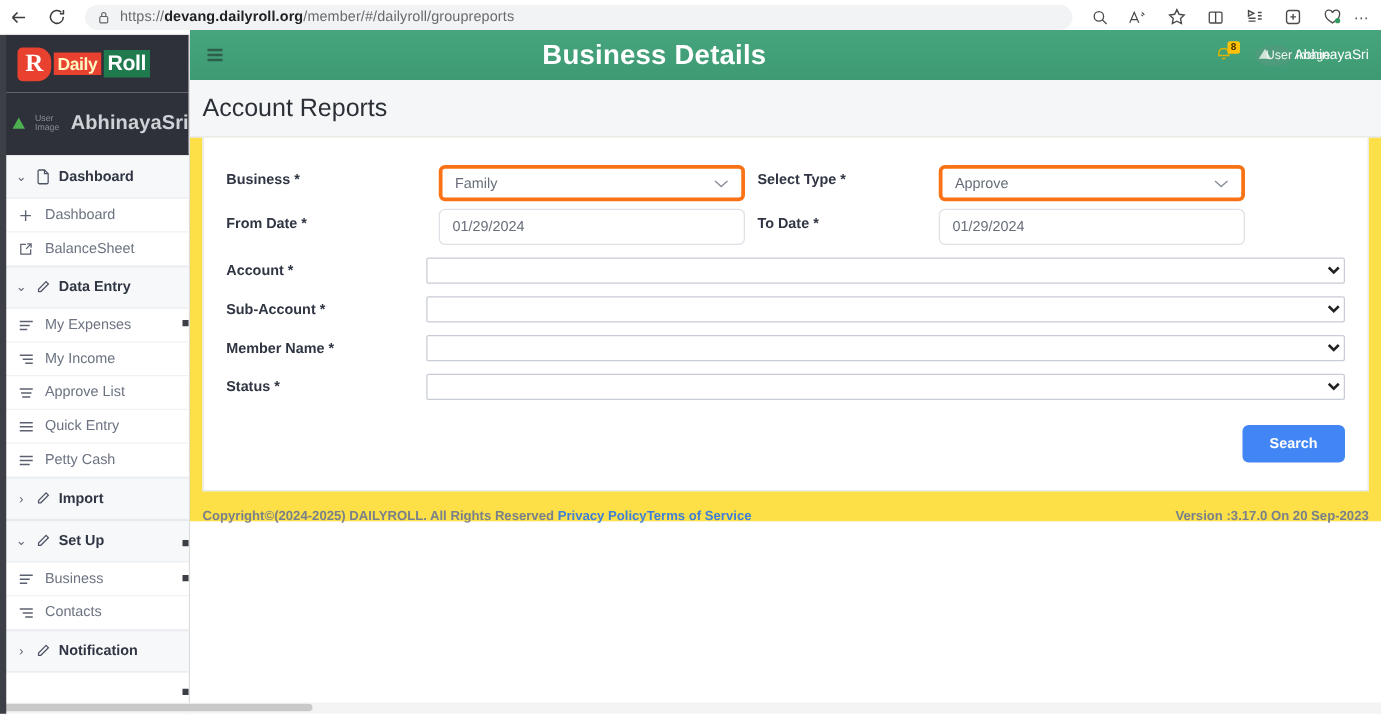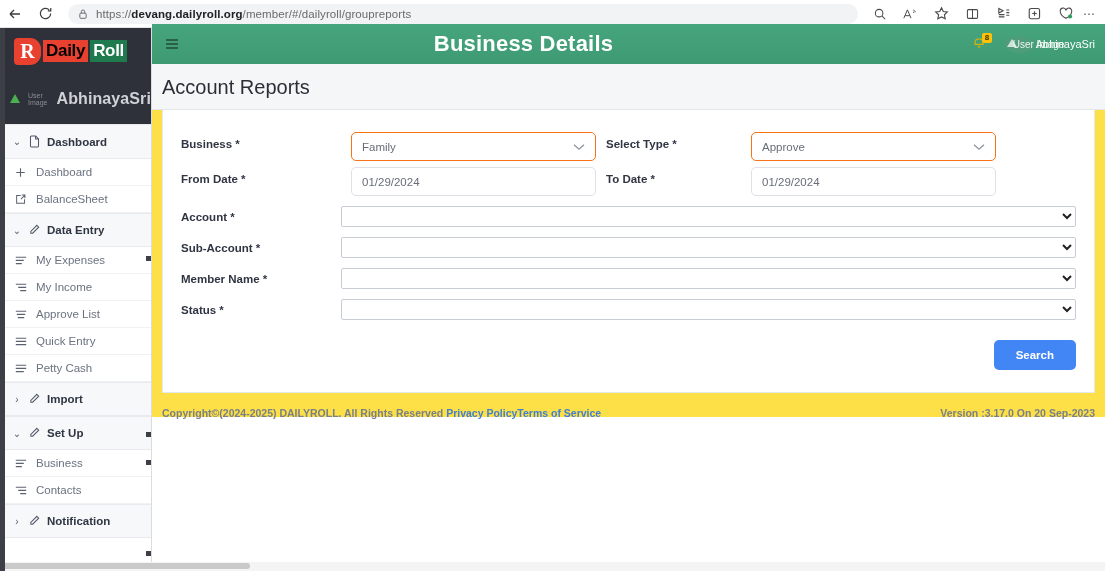--- a/index.html
+++ b/index.html
@@ -76,22 +76,22 @@
     width: 27px; height: 27px;
     background: #e8412f;
     border-radius: 4px 11px 11px 4px;
     color: #fff;
     font-size: 20px; font-weight: 700;
     display: flex; align-items: center; justify-content: center;
     font-family: "Liberation Serif", serif;
     line-height: 1;
   }
   .logo-daily {
-    background: #e8412f; color: #000000;
-    font-size: 17px; font-weight: 700;
+    background: #e8412f; color: #fef9c3;
+    font-size: 14px; font-weight: 700;
     padding: 1px 3px; letter-spacing: -.3px;
   }
   .logo-roll {
     background: #1f7a4d; color: #fff;
     font-size: 17px; font-weight: 700;
     padding: 1px 3px; letter-spacing: -.3px;
   }
   .brand-user {
     height: 50px;
     background: #2e3139;
@@ -244,21 +244,21 @@
     row-gap: 0px;
     align-items: start;
   }
   .flabel {
     font-size: 11.5px; font-weight: 700; color: #2f3542;
     padding-top: 12px; white-space: nowrap;
   }
   .fctl { padding-top: 6px; }
   .sel-box {
     height: 29px;
-    border: 1px solid #f97316;
+    border: 3px solid #f97316;
     border-radius: 5px;
     background: #fff;
     display: flex; align-items: center;
     padding: 0 10px;
     font-size: 11.5px; color: #676d78;
     position: relative;
   }
   .sel-box .chev-dn {
     margin-left: auto; color: #8b919b;
     display: flex; align-items: center;

